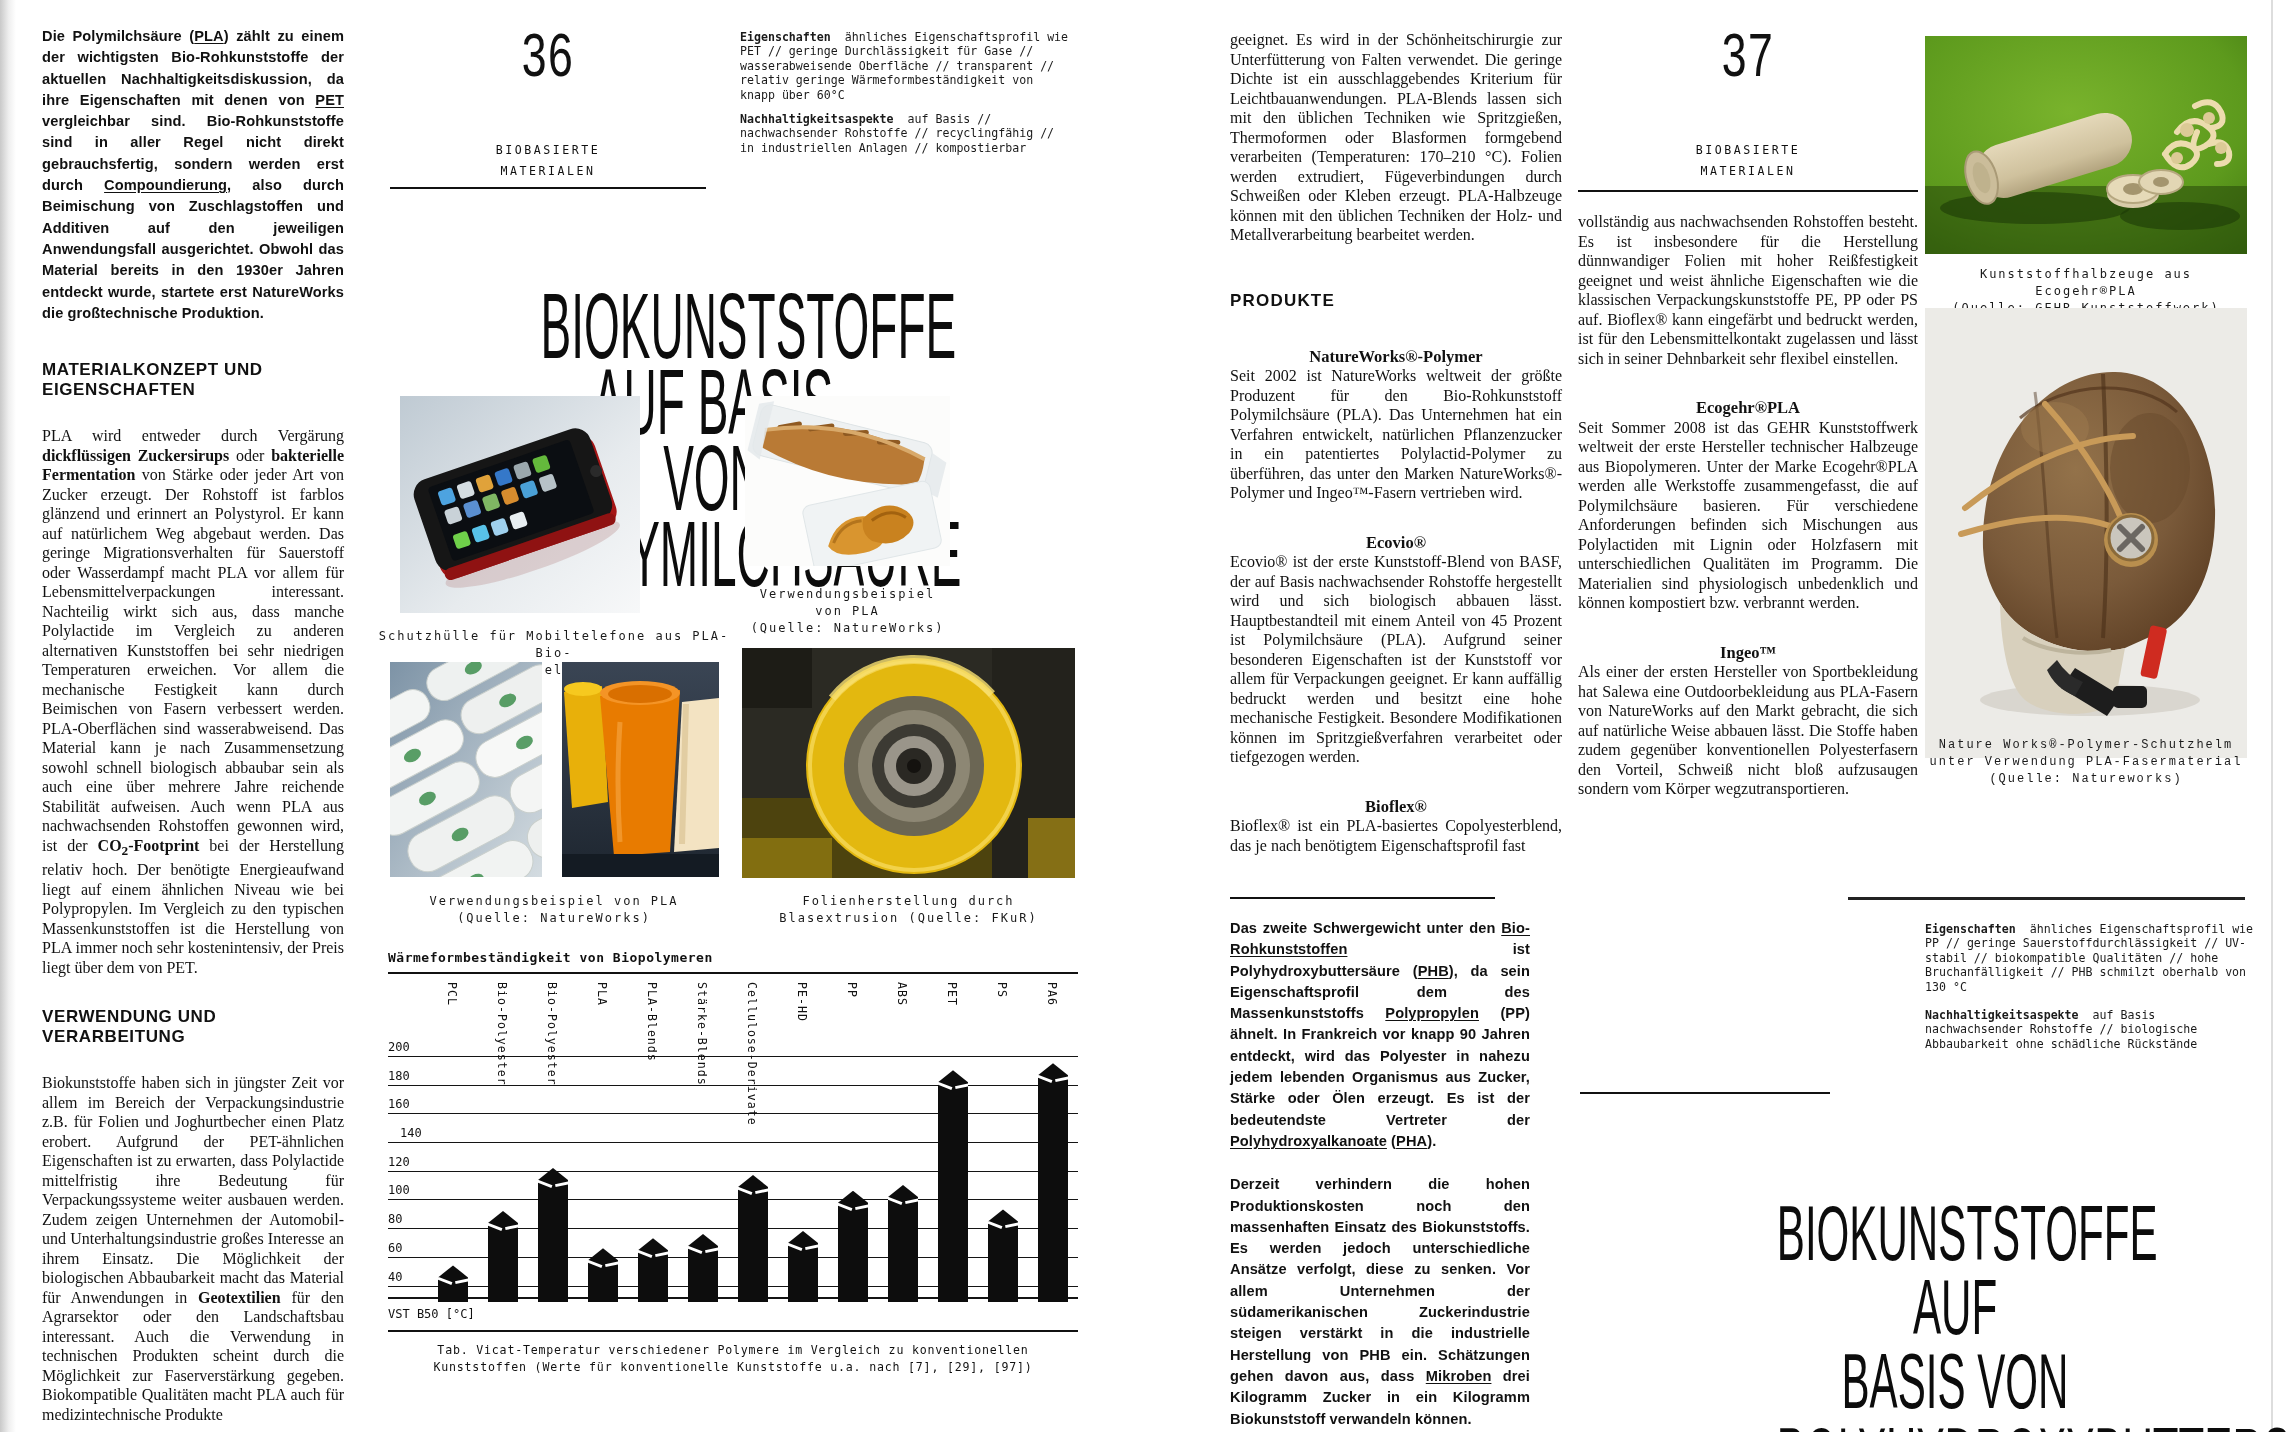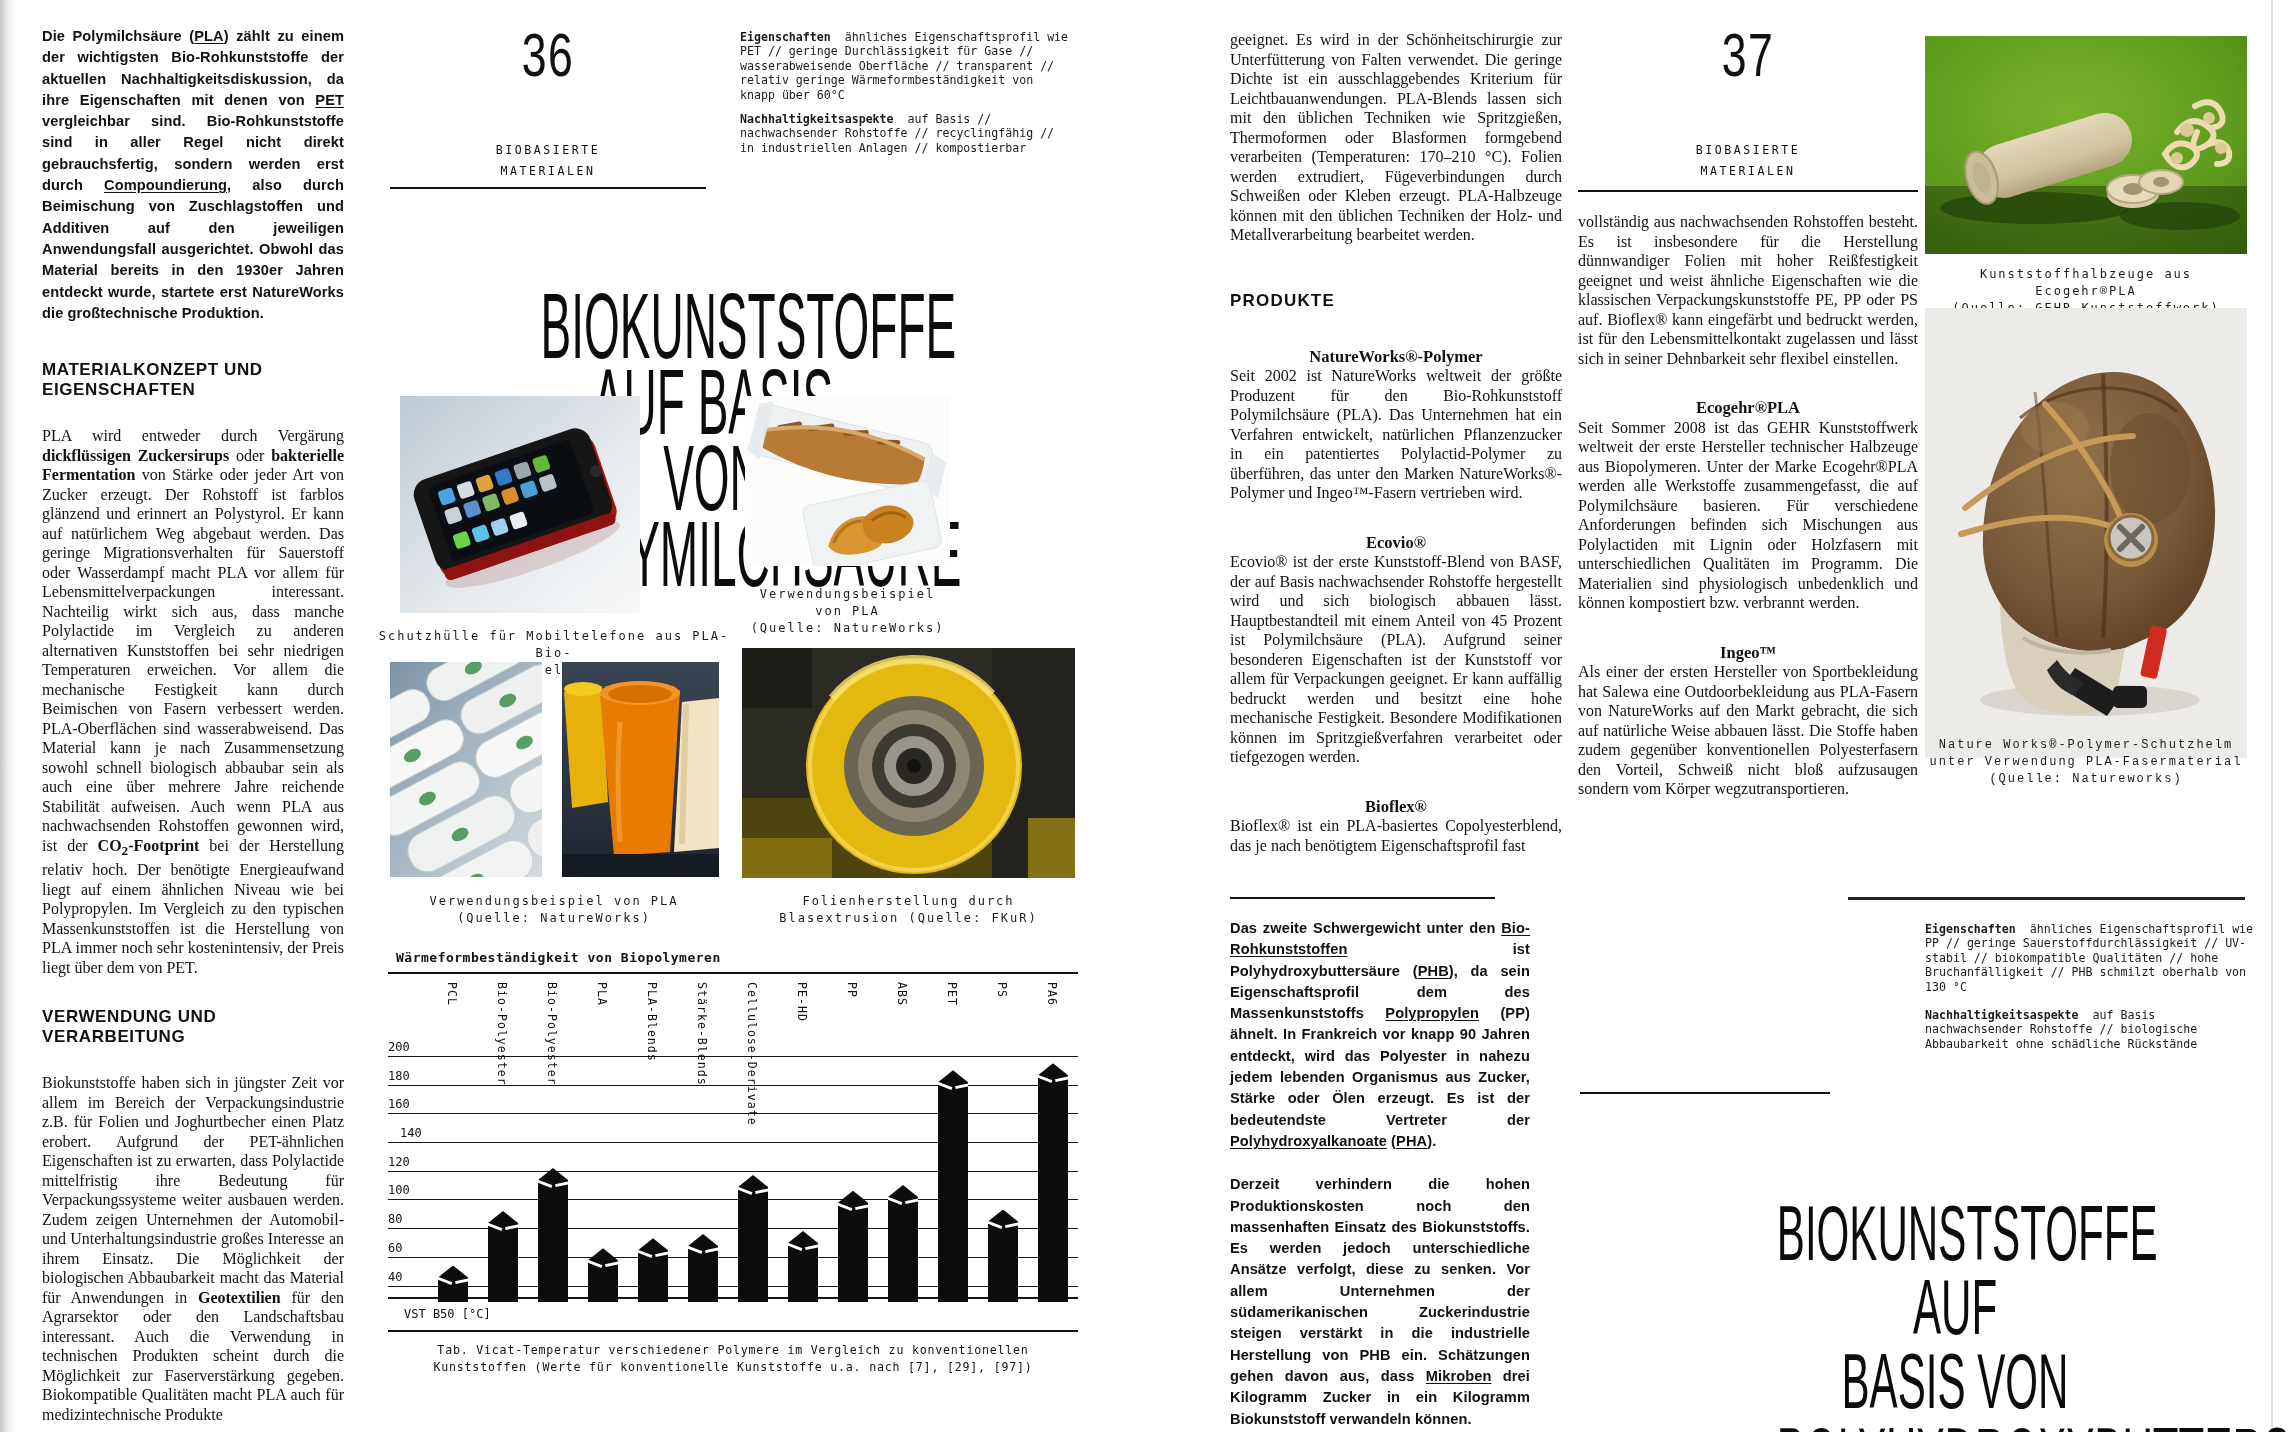--- a/index.html
+++ b/index.html
@@ -35,21 +35,21 @@
   .h-serif{font-weight:700;text-align:center;font-size:16.5px;line-height:19.5px;}
   .mt36{margin-top:36px;}.mb26{margin-bottom:26px;}.mt30{margin-top:30px;}.mt46{margin-top:46px;}
   .gap22{height:22px;}
 
   
   .photo{position:absolute;overflow:hidden;}
   .photo svg{display:block;}
 
   
   #chart{position:absolute;left:388px;top:950px;width:690px;height:460px;}
-  #chart .ctitle{position:absolute;left:8px;top:0;font-family:"DejaVu Sans Mono",monospace;
+  #chart .ctitle{position:absolute;left:0;top:0;font-family:"DejaVu Sans Mono",monospace;
                  font-size:13px;letter-spacing:.5px;font-weight:700;}
   .gridline{position:absolute;left:0;width:690px;height:1px;background:#141414;}
   .axisline{position:absolute;left:0;width:690px;height:2px;background:#141414;}
   .ytick{position:absolute;left:0;font-family:"DejaVu Sans Mono",monospace;font-size:12px;}
   .catlabel{position:absolute;font-family:"DejaVu Sans Mono",monospace;font-size:11.6px;
             letter-spacing:1px;writing-mode:vertical-rl;white-space:nowrap;}
   .bar{position:absolute;background:#0d0d0d;
        clip-path:polygon(0 12px,50% 0,100% 12px,100% 100%,0 100%);}
   .bar i{position:absolute;display:block;background:#fff;height:3px;}
   .bar i.g1{left:-2px;top:11px;width:58%;transform:rotate(21deg);transform-origin:left center;}
@@ -316,21 +316,21 @@
         <div class="catlabel" style="left: 257px; top: 32px;">PLA-Blends</div>
         <div class="catlabel" style="left: 307px; top: 32px;">Stärke-Blends</div>
         <div class="catlabel" style="left: 357px; top: 32px;">Cellulose-Derivate</div>
         <div class="catlabel" style="left: 407px; top: 32px;">PE-HD</div>
         <div class="catlabel" style="left: 457px; top: 32px;">PP</div>
         <div class="catlabel" style="left: 507px; top: 32px;">ABS</div>
         <div class="catlabel" style="left: 557px; top: 32px;">PET</div>
         <div class="catlabel" style="left: 607px; top: 32px;">PS</div>
         <div class="catlabel" style="left: 657px; top: 32px;">PA6</div>
       </div>
-    <div class="vst" style="left:16px;top:357px;text-align:right;">VST B50 [°C]</div>
+    <div class="vst" style="left:0;top:357px;text-align:right;">VST B50 [°C]</div>
     <div class="rule" style="left:0;top:380px;width:690px;height:2px;"></div>
     <div class="ccap" style="left:45px;top:392px;width:600px;">Tab. Vicat-Temperatur verschiedener Polymere im Vergleich zu konventionellen Kunststoffen (Werte für konventionelle Kunststoffe u.a. nach [7], [29], [97])</div>
   </div>
 
   <div class="abs" style="left:1230px;top:30px;width:332px;">
     <div class="serifcol">geeignet. Es wird in der Schönheitschirurgie zur Unterfütterung von Falten verwendet. Die geringe Dichte ist ein ausschlaggebendes Kriterium für Leichtbauanwendungen. PLA-Blends lassen sich mit den üblichen Techniken wie Spritzgießen, Thermoformen oder Blasformen formgebend verarbeiten (Temperaturen: 170–210 °C). Folien werden extrudiert, Fügeverbindungen durch Schweißen oder Kleben erzeugt. PLA-Halbzeuge können mit den üblichen Techniken der Holz- und Metallverarbeitung bearbeitet werden.</div>
     <div class="h-sans mt46" style="letter-spacing:1.2px;">PRODUKTE</div>
     <div class="h-serif mt36">NatureWorks®-Polymer</div>
     <div class="serifcol">Seit 2002 ist NatureWorks weltweit der größte Produzent für den Bio-Rohkunststoff Polymilchsäure (PLA). Das Unternehmen hat ein Verfahren entwickelt, natürlichen Pflanzenzucker in ein patentiertes Polylactid-Polymer zu überführen, das unter den Marken NatureWorks®-Polymer und Ingeo™-Fasern vertrieben wird.</div>
     <div class="h-serif mt30">Ecovio®</div>

